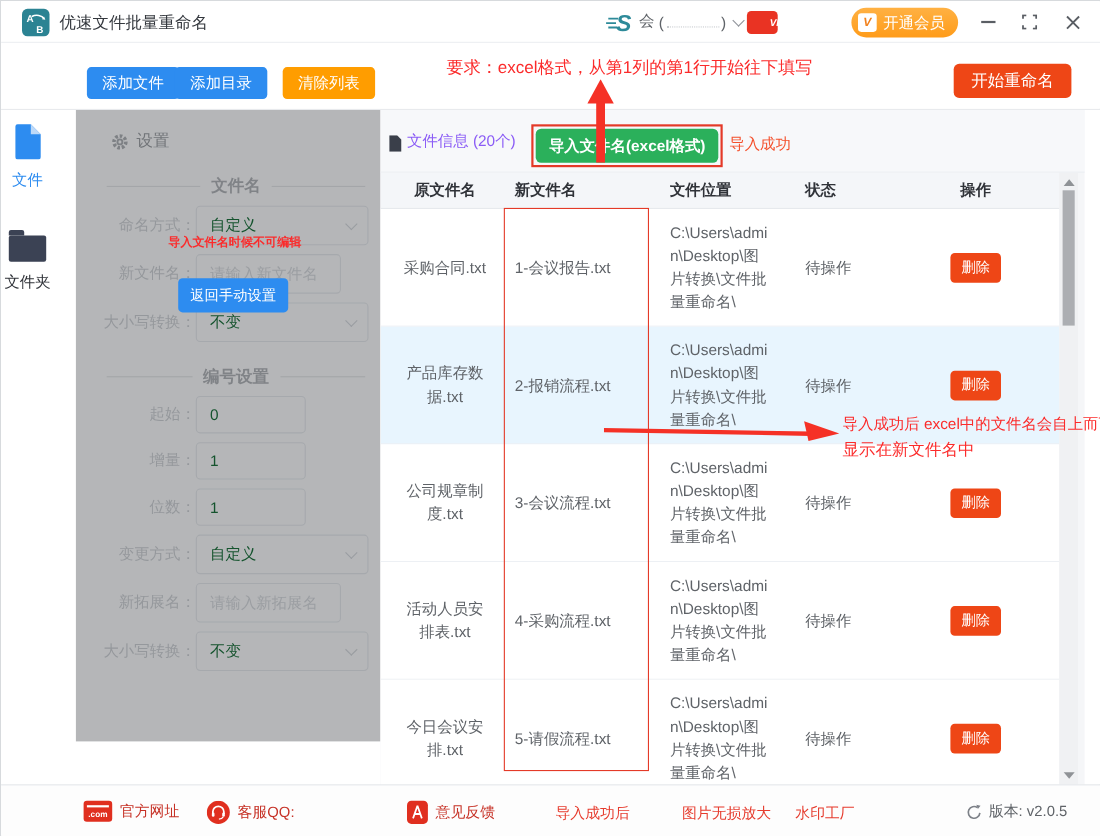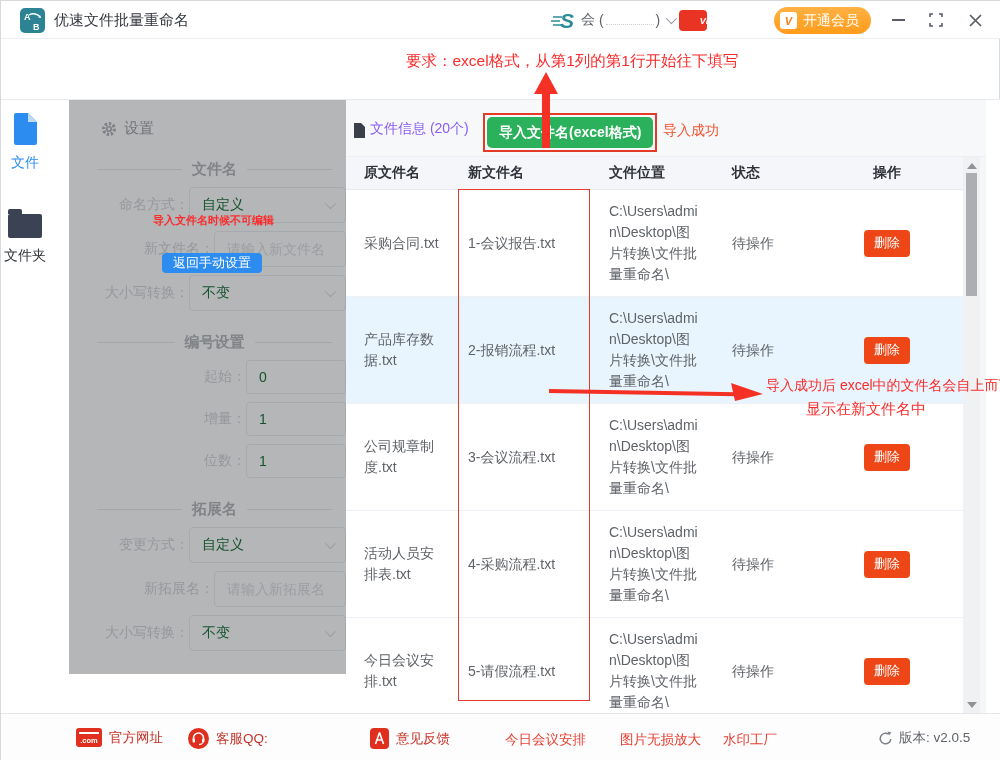--- a/index.html
+++ b/index.html
@@ -40,64 +40,64 @@
   .folder-icon { display:inline-block; width:34px; height:24px; background:#3b4254; border-radius:2px; position:relative; margin-top:8px; }
   .folder-icon::before { content:""; position:absolute; left:0; top:-5px; width:14px; height:5px; background:#3b4254; border-radius:2px 2px 0 0; }
   .side-label { display:block; font-size:14px; margin-top:5px; color:#303339; }
   .si-file .side-label { color:#2d8cf0; }
 
   
   .settings { position:absolute; left:68px; top:0; width:277px; height:574px; background:#b5b6b8; overflow:hidden;padding-left:14px; }
   .set-head { display:flex; align-items:center; gap:7px; padding:19px 0 0 18px; color:#717478; font-size:15px; }
   .sec-title { display:flex; align-items:center; justify-content:center; gap:10px; margin:22px 14px 8px 14px; color:#808387; font-size:15px; font-weight:bold; }
   .sec-title::before, .sec-title::after { content:""; flex:1; border-top:1px solid #a4a6a9; }
-  .form-row { display:flex; align-items:center; margin:8px 0 0 0;justify-content:flex-end; }
+  .form-row { display:flex; align-items:center; margin:8px 0 0 0; }
   .form-label { width:95px; text-align:right; font-size:14px; color:#95989c; flex:none; }
   .sel, .inp { height:36px; border:1px solid #a6a9ad; border-radius:4px; background:transparent; display:flex; align-items:center; padding:0 12px; color:#14532d; font-size:14px; }
   .sel { width:157px; } .sel .caret { width:8px; height:8px; border-right:1.5px solid #9a9da1; border-bottom:1.5px solid #9a9da1; transform:rotate(45deg) translateY(-2px); margin-left:auto; }
   .inp { width:132px; font-family:inherit; }
   .inp.num { width:100px; height:34px; }
   input.inp::placeholder { color:#9b9ea2; }
   .set-note { position:absolute; left:59px; top:113px; color:#fb2b2b; font-size:11px; font-weight:bold; white-space:nowrap; z-index:5;margin-left:25px; }
-  .back-manual { position:absolute; left:93px; top:153px; height:20px; padding:0 11px; background:#2d8cf0; color:#fff; border:none; border-radius:4px; font-size:13px; cursor:pointer; z-index:5; }
+  .back-manual { position:absolute; left:93px; top:153px; height:31px; padding:0 11px; background:#2d8cf0; color:#fff; border:none; border-radius:4px; font-size:13px; cursor:pointer; z-index:5; }
 
   
   .table-panel { position:absolute; left:345px; top:0; width:640px; height:614px; background:#f5f6f8; }
   .panel-strip { position:absolute; left:0; top:0; width:640px; height:57px; background:#f7f8fa; border-bottom:1px solid #eceef2; }
   .panel-title { position:absolute; left:7px; top:20px; display:flex; align-items:flex-end; gap:5px; font-size:14px; color:#8b5cf6; }
   .import-outline { position:absolute; left:137px; top:13px; border:2.5px solid #e43a28; padding:2px; }
   .import-btn { height:31px; padding:0 12px; background:#2bb05b; color:#fff; border:none; border-radius:5px; font-size:14px; font-weight:600; cursor:pointer; display:block; }
   .import-status { position:absolute; left:317px; top:22px; color:#f4502c; font-size:14px; white-space:nowrap; }
 
   .thead { position:absolute; left:0; top:57px; width:617px; height:33px; display:flex; background:#f4f6f9; border-bottom:1px solid #e6e9ed; font-size:14px; font-weight:bold; color:#303339; align-items:center; }
   .tbody { position:absolute; left:0; top:90px; width:617px; height:524px; overflow:hidden; background:#fff; }
   .trow { display:flex; align-items:center; height:107px; background:#fff; border-bottom:1px solid #edf0f4; font-size:14px; color:#5f6368; }
   .trow.hl { background:#e8f5fe; }
   .td, .th { flex:none; }
-  .c1 { width:113px; padding-left:18px; padding-right:14px; }
+  .c1 { width:113px; padding-left:18px; padding-right:14px;text-align:center; }
   .c2 { width:138px; padding-left:9px;  padding-right:30px; }
   .c3 { width:127px; padding-left:12px; padding-right:23px; }
   .c4 { width:87px;  padding-left:8px; }
   .c5 { width:152px; display:flex; justify-content:center; }
   .td { line-height:21px; word-break:break-all; }
   .del-btn { width:46px; height:27px; background:#ee4616; color:#fff; border:none; border-radius:4px; font-size:13px; cursor:pointer; }
 
   
   .vscroll { position:absolute; left:617px; top:57px; width:17px; height:557px; background:#f0f1f3; }
   .sb-up, .sb-dn { position:absolute; left:4px; width:0; height:0; border-left:5px solid transparent; border-right:5px solid transparent; }
   .sb-up { top:6px; border-bottom:6px solid #8f9296; }
   .sb-dn { bottom:6px; border-top:6px solid #8f9296; }
   .sb-thumb { position:absolute; left:3px; top:16px; width:11px; height:123px; background:#acaeb2; cursor:grab; }
 
   
   .anno { position:absolute; color:#fb2b2b; z-index:9; white-space:nowrap; }
   .anno-top { left:405px; top:50px; font-size:15.5px; }
   .arrow-up { position:absolute; left:528px; top:71px; z-index:9; }
   .anno-mid1 { left:765px; top:376px; font-size:14px; }
-  .anno-mid2 { left:765px; top:399px; font-size:15px;margin-left:40px; }
+  .anno-mid2 { left:765px; top:399px; font-size:15px; }
   .arrow-right { position:absolute; left:548px; top:378px; z-index:9; }
   .red-rect { position:absolute; left:457px; top:188px; width:132px; height:512px; border:1.8px solid #e43a28; z-index:8; pointer-events:none; }
 
   
   .footer { position:absolute; left:0; top:712px; width:1000px; height:48px; background:#fdfdfd; border-top:1px solid #e4e7ea; font-size:13.5px; }
   .f-item { position:absolute; top:14px; display:flex; align-items:center; gap:7px; color:#c63126; cursor:pointer;padding-left:48px; }
   .f-site { left:27px; } .f-qq { left:139px; } .f-fb { left:321px; }
   .f-link { position:absolute; top:17px; color:#e63c2e; cursor:pointer; }
   .f-l1 { left:504px; } .f-l2 { left:619px; } .f-l3 { left:722px; }
   .f-version { position:absolute; left:877px; top:15px; display:flex; align-items:center; gap:6px; color:#5f6368; }
@@ -146,20 +146,26 @@
           <path d="M1 4 V1 H4 M10 1 H13 V4 M13 10 V13 H10 M4 13 H1 V10" stroke="#5a5e64" fill="none" stroke-width="1.6"></path>
         </svg>
     </button>
     <button class="win-btn btn-close">
       <svg width="13" height="13" viewBox="0 0 13 13">
           <path d="M1 1 L12 12 M12 1 L1 12" stroke="#5a5e64" stroke-width="1.7"></path>
         </svg>
     </button>
   </div>
 
+  <div class="toolbar">
+    <button class="btn-blue add-file">添加文件</button>
+    <button class="btn-blue add-dir">添加目录</button>
+    <button class="btn-orange clear-list">清除列表</button>
+    <button class="start-rename">开始重命名</button>
+  </div>
 
   <div class="main">
 
     <div class="side-item si-file">
       <span class="doc-icon">
         <svg width="27" height="33" viewBox="0 0 27 33">
             <path d="M2 1 h14 l9 9 v21 a2 2 0 0 1 -2 2 h-19 a2 2 0 0 1 -2 -2 v-28 a2 2 0 0 1 2 -2 z" fill="#2d8cf0"></path>
             <path d="M16 1 l9 9 h-9 z" fill="#bcd9f8"></path>
           </svg>
       </span>
@@ -207,21 +213,20 @@
       </div>
       <div class="form-row">
         <span class="form-label">增量：</span>
         <input class="inp num" readonly="" value="1" style="">
       </div>
       <div class="form-row">
         <span class="form-label">位数：</span>
         <input class="inp num" readonly="" value="1" style="">
       </div>
 
-      <div class="sec-title">拓展名</div>
       <div class="form-row">
         <span class="form-label">变更方式：</span>
         <span class="sel">
             <span>自定义</span>
             <span class="caret"></span>
           </span>
       </div>
       <div class="form-row">
         <span class="form-label">新拓展名：</span>
         <input class="inp" readonly="" placeholder="请输入新拓展名" style="">
@@ -349,21 +354,21 @@
       <span>客服QQ:</span>
     </span>
     <span class="f-item f-fb">
       <span class="fb-icon">
         <svg width="19" height="21" viewBox="0 0 19 21">
             <path d="M9.5 4.5 L5.5 16 M9.5 4.5 L13.5 16 M7 12 h5" stroke="#fff" stroke-width="1.6" fill="none"></path>
           </svg>
       </span>
       <span>意见反馈</span>
     </span>
-    <span class="f-link f-l1">今日会议安排</span>
+    <span class="f-link f-l1">导入成功后</span>
     <span class="f-link f-l2">图片无损放大</span>
     <span class="f-link f-l3">水印工厂</span>
     <span class="f-version">
       <svg width="15" height="15" viewBox="0 0 15 15">
           <path d="M12.8 8 a5.3 5.3 0 1 1 -2.2 -4.8" stroke="#7d8188" stroke-width="1.5" fill="none"></path>
           <polygon points="9.6,0.6 13.4,1.6 11,4.4" fill="#7d8188"></polygon>
         </svg>
       <span>版本: v2.0.5</span>
     </span>
   </div>

